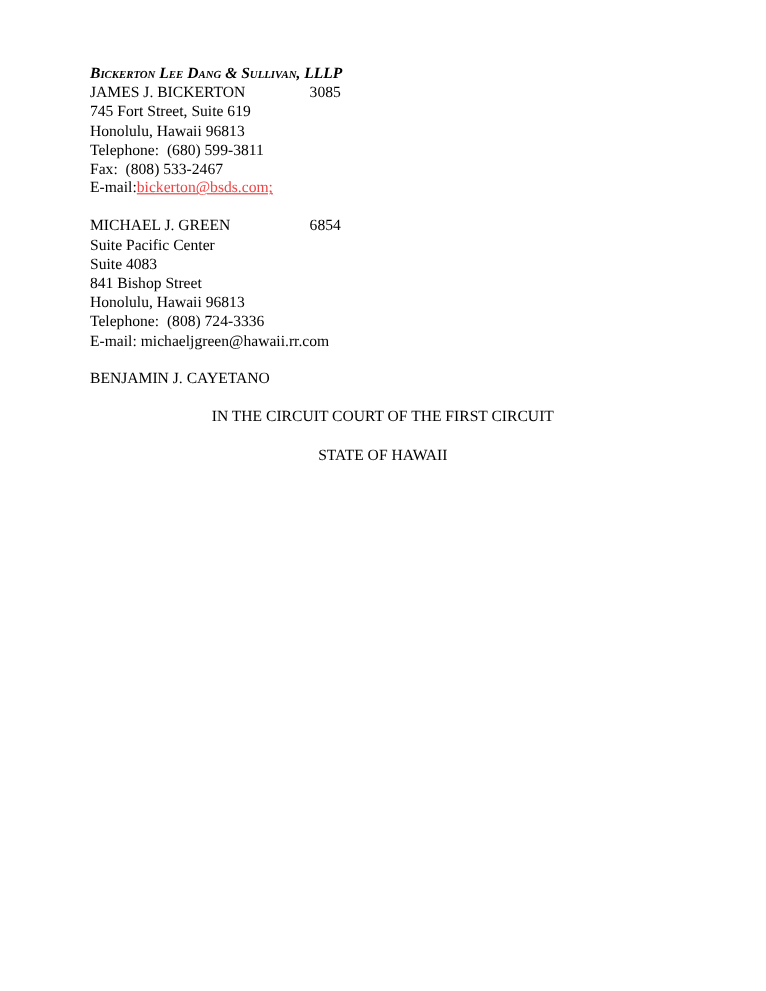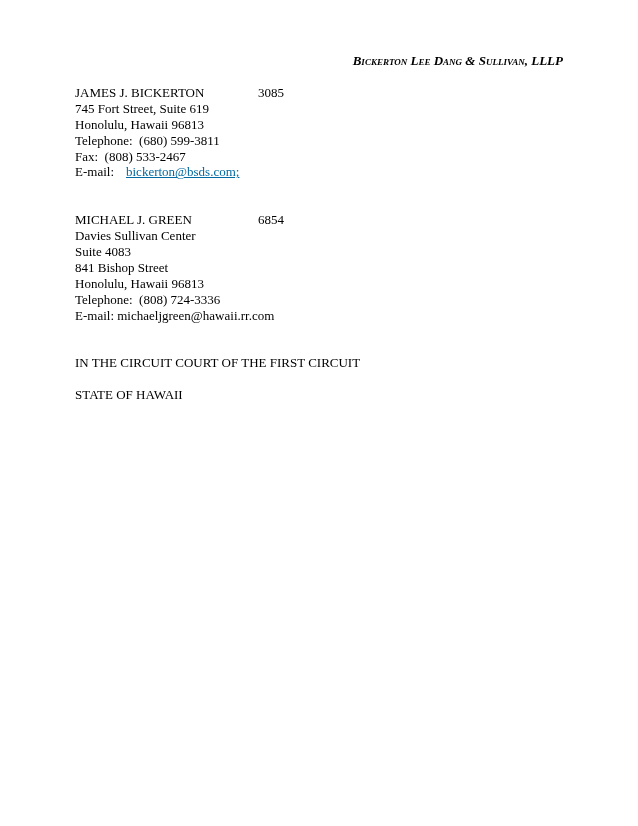--- a/index.html
+++ b/index.html
@@ -26,35 +26,32 @@
     color: #000000;
   }
   .doc-line {
     min-height: 15.9px;
     white-space: pre;
   }
   .firm {
     font-weight: bold;
     font-style: italic;
     font-variant: small-caps;
-    text-align: right;
   }
   .name-col {
     display: inline-block;
     width: 183px;
-    margin-top: 16px;
   }
   .email-link {
-    color: #0369a1;
+    color: #ef4444;
     text-decoration: underline;
     cursor: pointer;
-    margin-left: 12px;
   }
   .center {
-    text-align: left;
+    text-align: center;
     white-space: normal;
   }
 </style>
 </head>
 <body>
 
 <div class="page">
   <div class="content">
 
     <div class="doc-line firm">Bickerton Lee Dang &amp; Sullivan, LLLP</div>
@@ -65,29 +62,30 @@
     <div class="doc-line">Honolulu, Hawaii 96813</div>
     <div class="doc-line">Telephone:  (680) 599-3811</div>
     <div class="doc-line">Fax:  (808) 533-2467</div>
 
     <div class="doc-line"><span>E-mail:</span><a class="email-link">bickerton@bsds.com;</a></div>
 
     <div class="doc-line blank"></div>
 
     <div class="doc-line"><span class="name-col">MICHAEL J. GREEN</span><span>6854</span></div>
 
-    <div class="doc-line">Davies Sullivan Center</div>
+    <div class="doc-line">Suite Pacific Center</div>
     <div class="doc-line">Suite 4083</div>
     <div class="doc-line">841 Bishop Street</div>
     <div class="doc-line">Honolulu, Hawaii 96813</div>
     <div class="doc-line">Telephone:  (808) 724-3336</div>
     <div class="doc-line">E-mail: michaeljgreen@hawaii.rr.com</div>
 
     <div class="doc-line blank"></div>
 
+    <div class="doc-line">BENJAMIN J. CAYETANO</div>
 
     <div class="doc-line blank"></div>
 
     <div class="doc-line center">IN THE CIRCUIT COURT OF THE FIRST CIRCUIT</div>
     <div class="doc-line blank"></div>
     <div class="doc-line center">STATE OF HAWAII</div>
 
   </div>
 </div>
 

